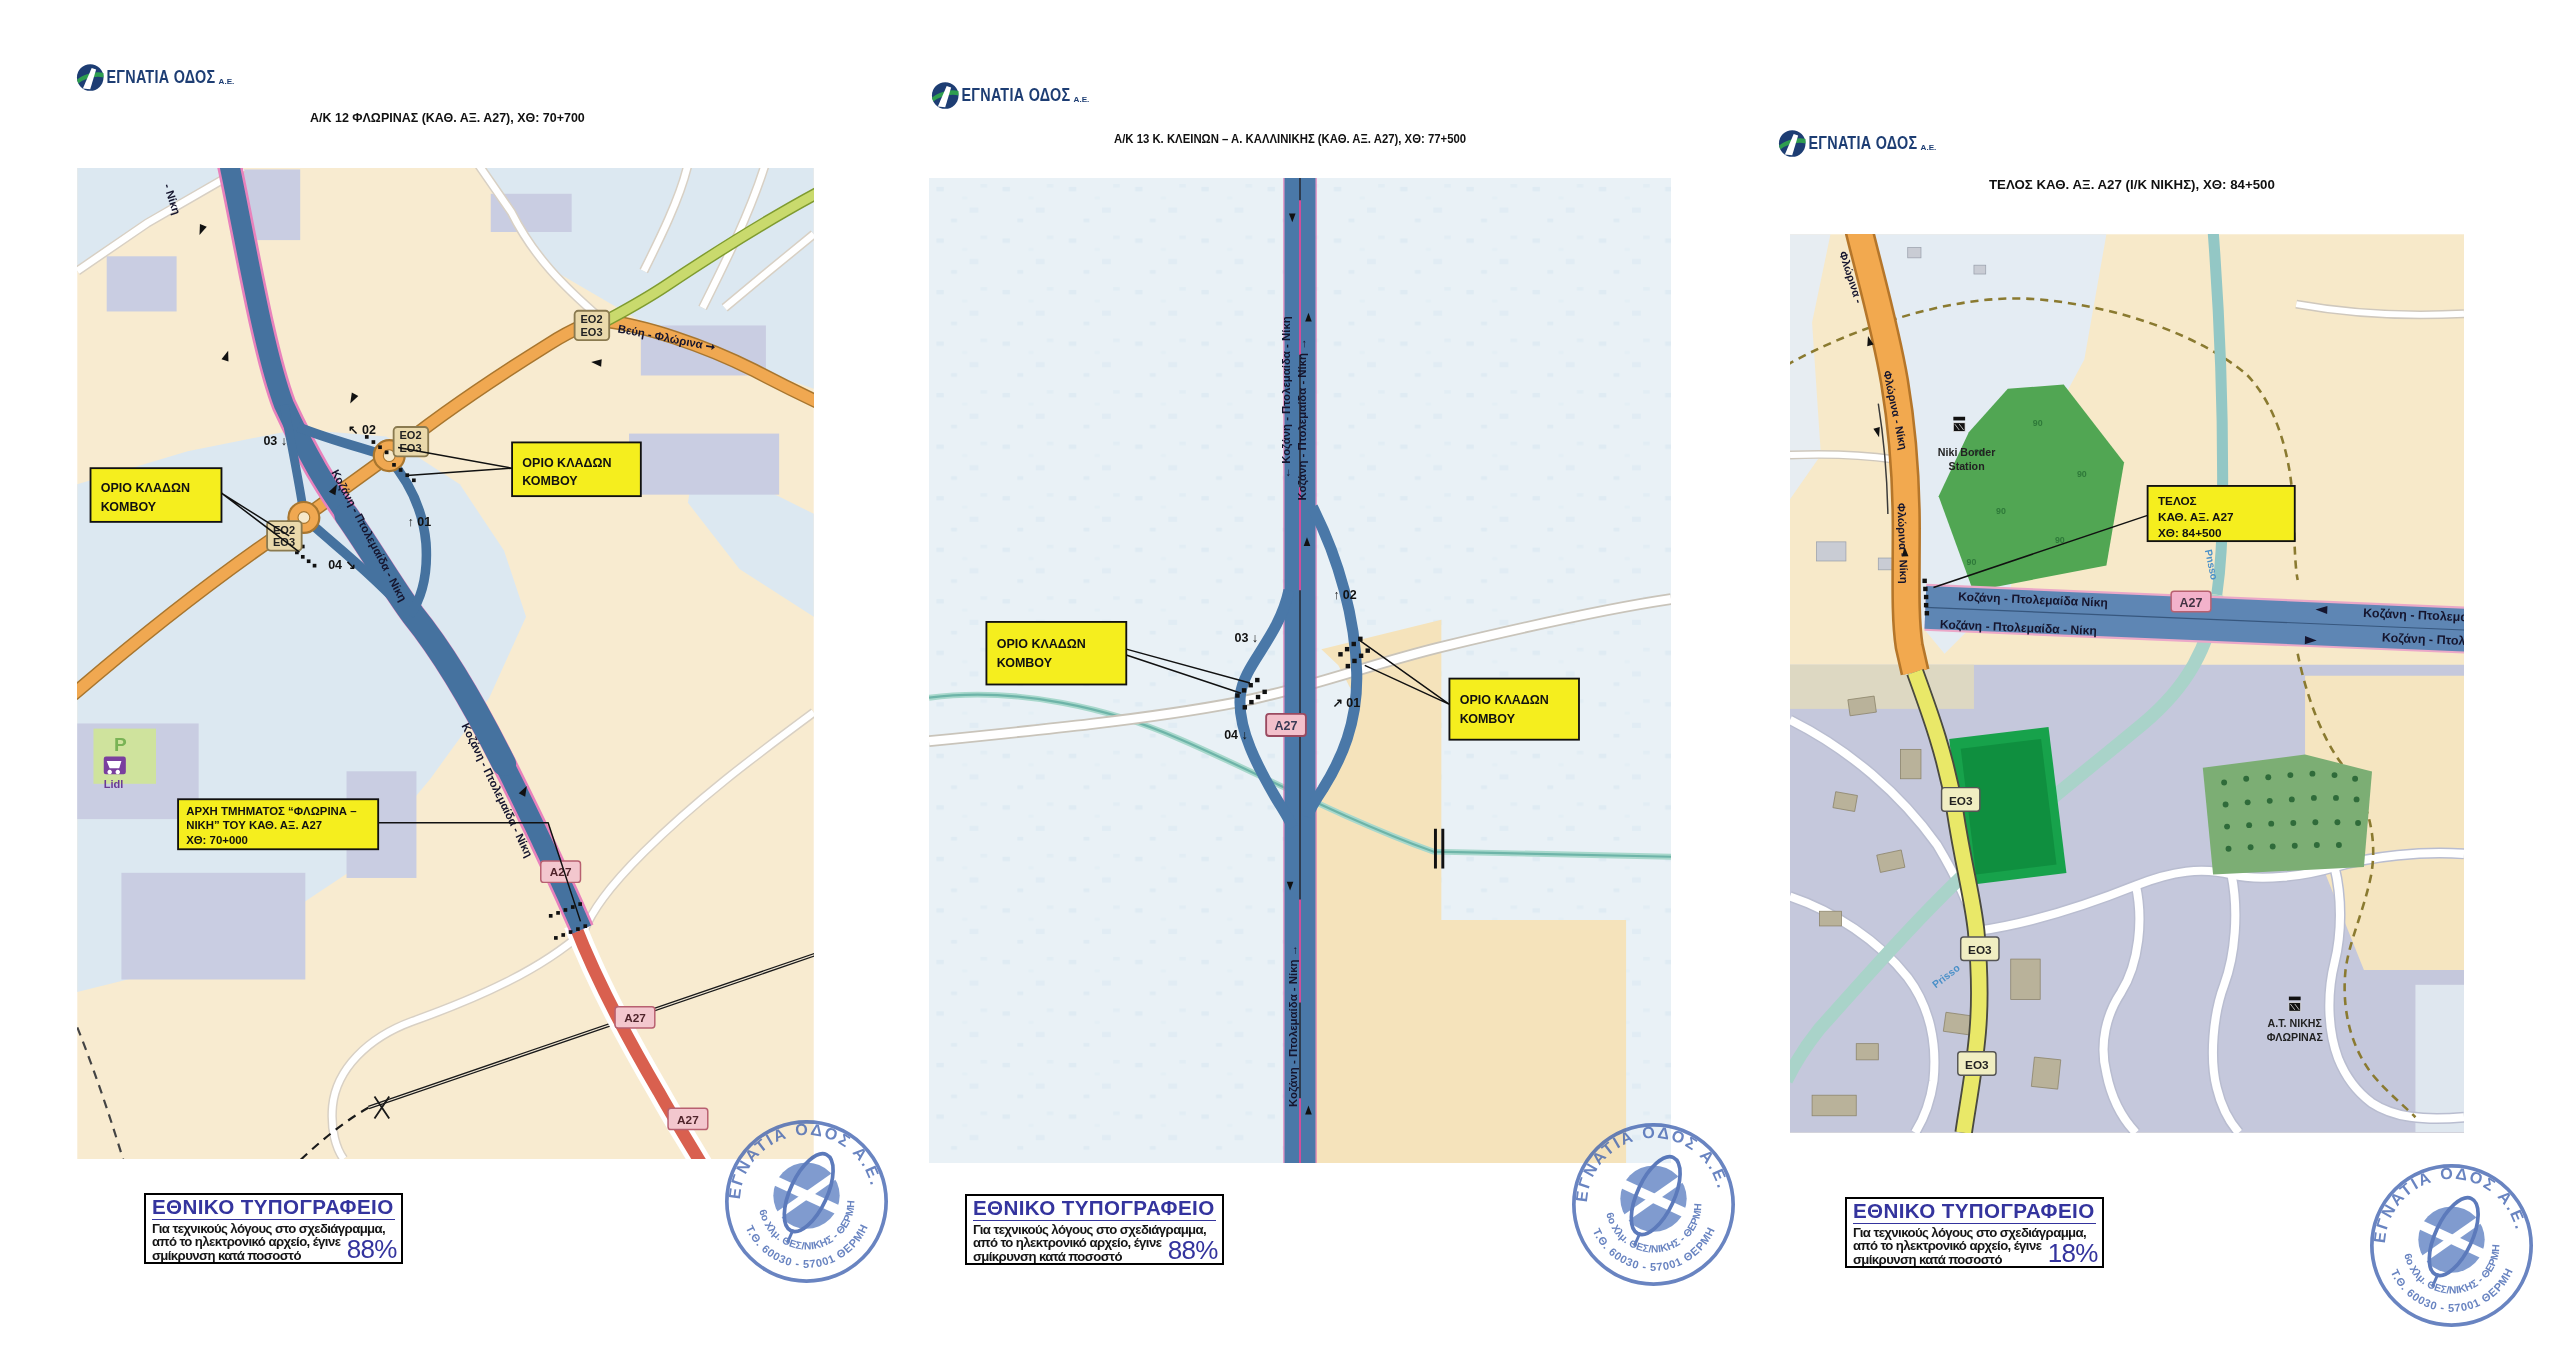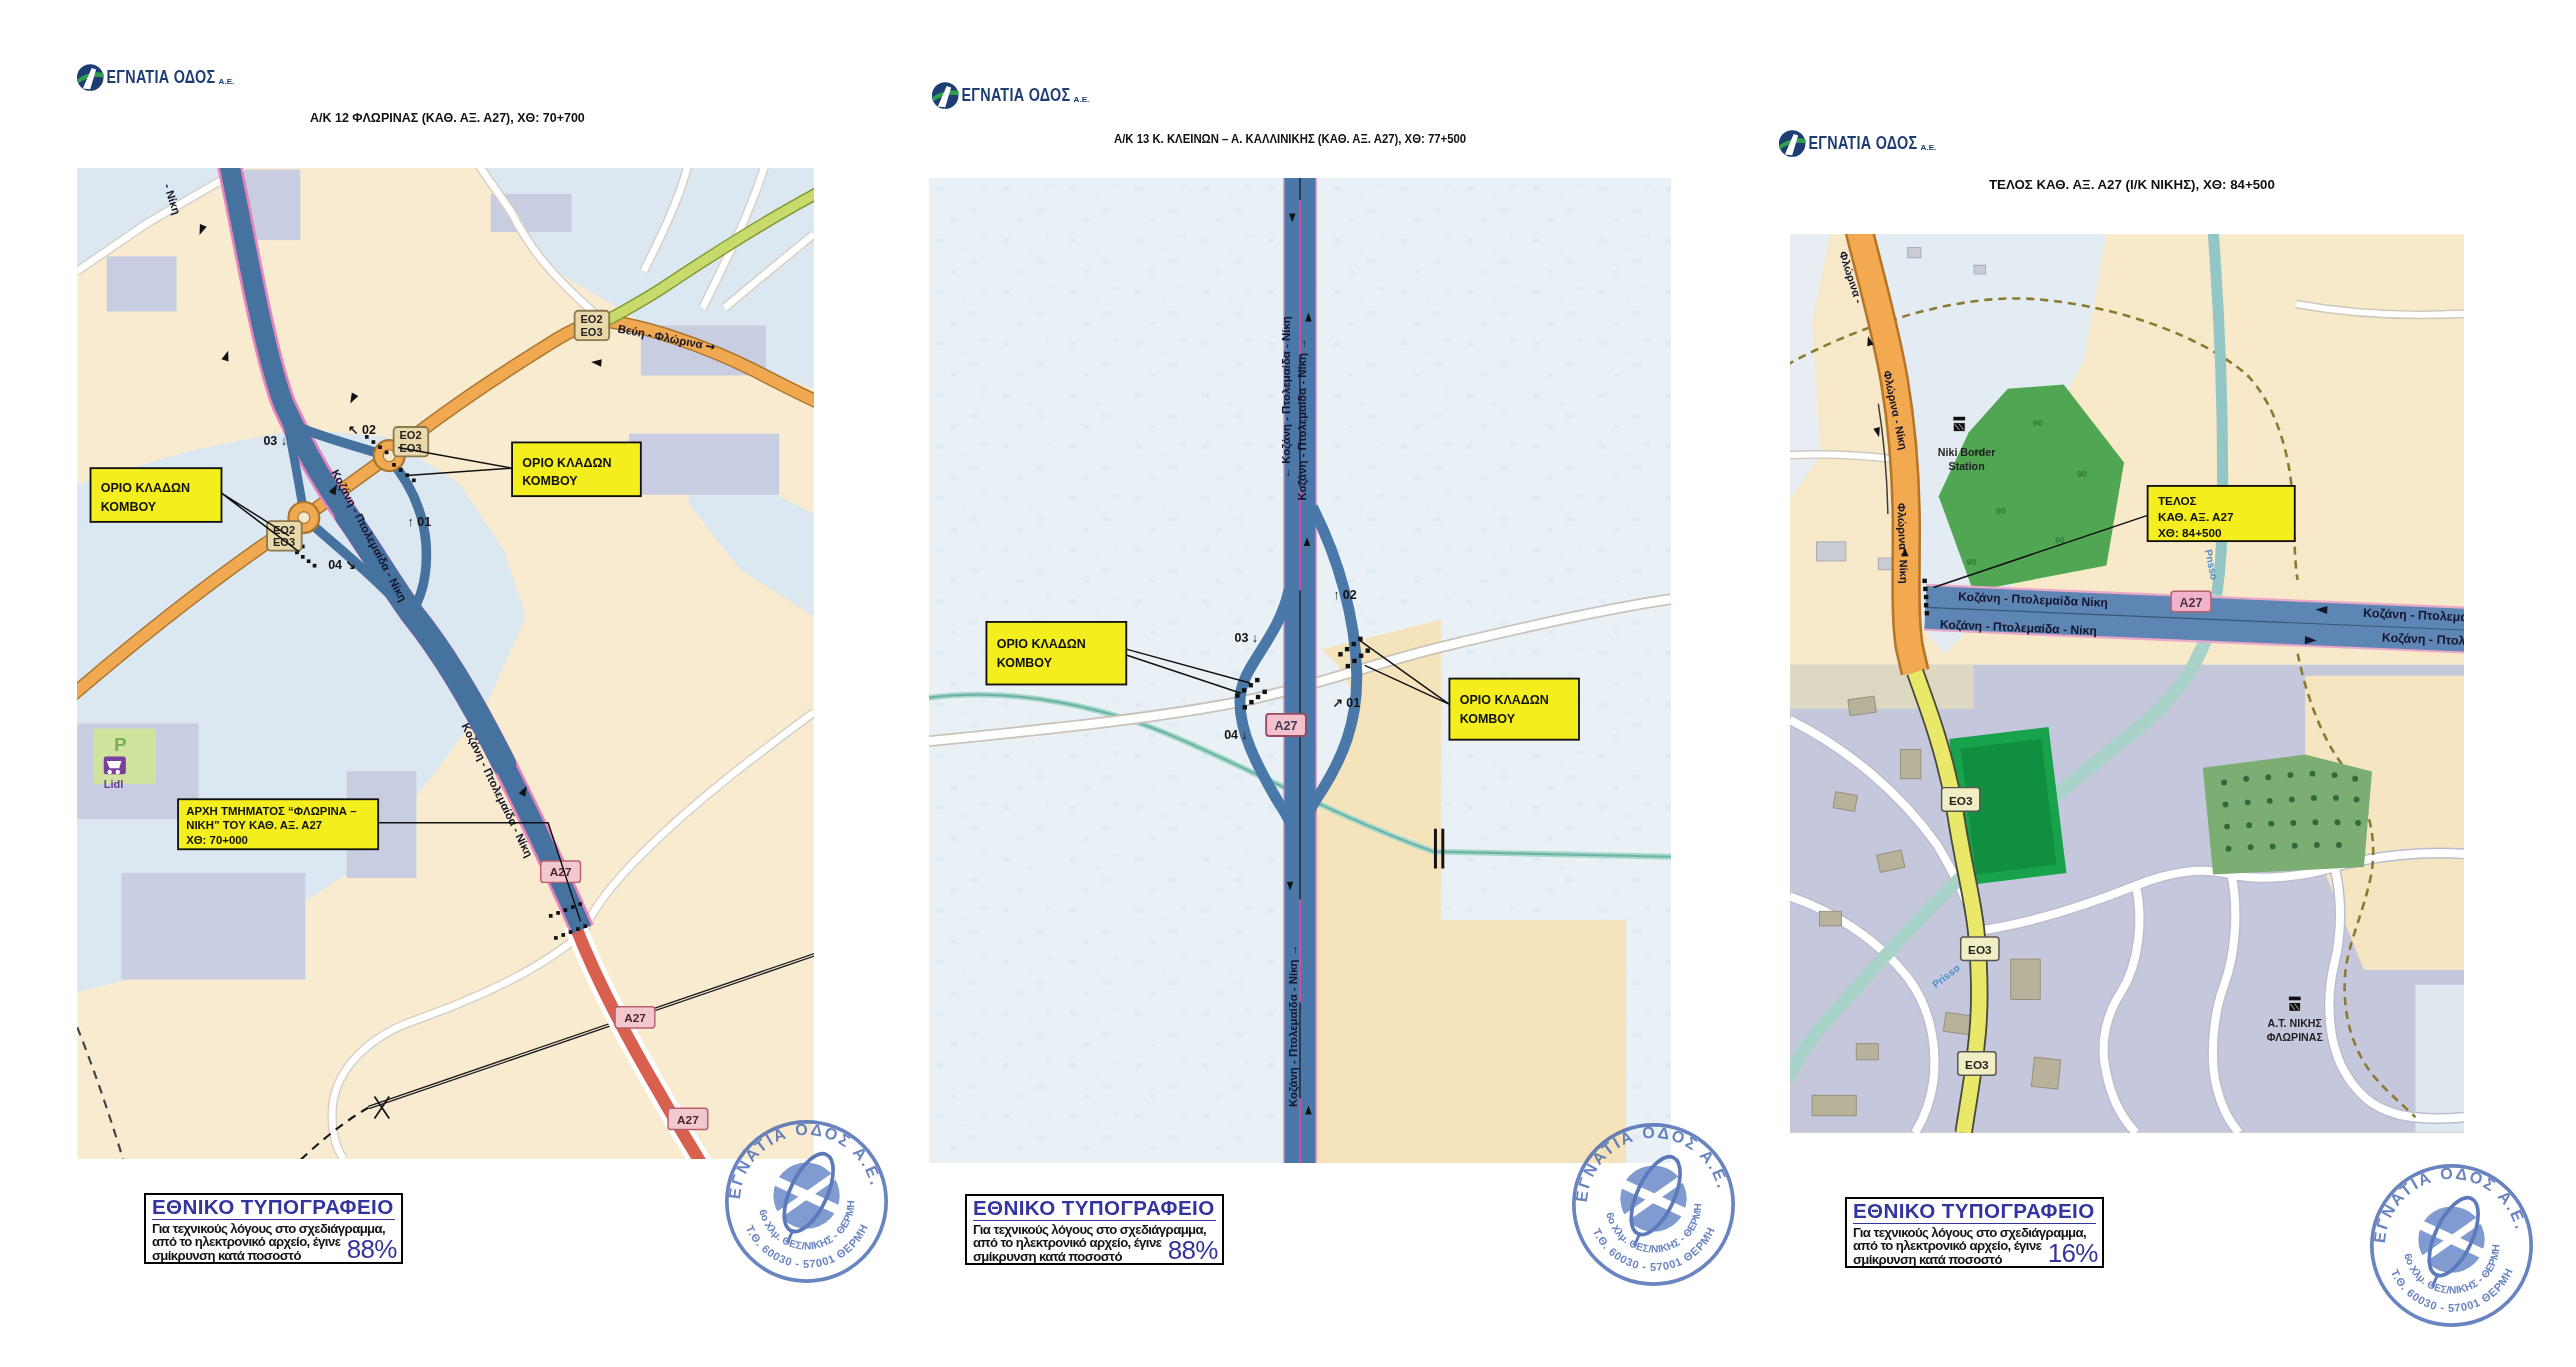--- a/index.html
+++ b/index.html
@@ -640,21 +640,21 @@
     <text x="500" y="368" font-size="16" font-weight="bold" fill="#111">ΤΕΛΟΣ</text>
     <text x="500" y="390" font-size="16" font-weight="bold" fill="#111">ΚΑΘ. ΑΞ. Α27</text>
     <text x="500" y="412" font-size="16" font-weight="bold" fill="#111">ΧΘ: 84+500</text>
   </g>
 </svg>
 
 <div class="abs" style="left:1845px;top:1197px;width:259px;height:71px;background:#fff;border:2.9px solid #000;box-sizing:border-box;overflow:hidden;">
   <div style="position:absolute;left:5.9px;top:0px;white-space:nowrap;font-size:20.6px;font-weight:bold;color:#34349e;letter-spacing:0.4px;">ΕΘΝΙΚΟ ΤΥΠΟΓΡΑΦΕΙΟ</div>
   <div style="position:absolute;left:5.9px;top:24px;width:243px;border-top:1.5px solid #34349e;"></div>
   <div style="position:absolute;left:5.9px;top:26.5px;white-space:nowrap;font-size:13.2px;font-weight:bold;color:#151515;letter-spacing:-0.6px;line-height:13.6px;">Για τεχνικούς λόγους στο σχεδιάγραμμα,<br>από το ηλεκτρονικό αρχείο, έγινε<br>σμίκρυνση κατά ποσοστό</div>
-  <div style="position:absolute;right:4.4px;bottom:-2.9px;font-size:26px;color:#34349e;letter-spacing:-0.7px;">16%</div>
+  <div style="position:absolute;right:4.4px;bottom:-2.9px;font-size:26px;color:#34349e;letter-spacing:-0.7px;">18%</div>
 </div>
 
 <svg class="abs" style="left:2363px;top:1157px" width="177" height="177" viewBox="0 0 240 240">
   <defs>
     <path id="s3u" d="M30,120 A90,90 0 1 1 210,120"></path>
     <path id="s3b1" d="M55,120 A65,65 0 0 0 185,120"></path>
     <path id="s3b2" d="M30,120 A90,90 0 0 0 210,120"></path>
   </defs>
   <g opacity="0.78">
     <circle cx="120" cy="120" r="108" fill="none" stroke="#3f62b0" stroke-width="5"></circle>

